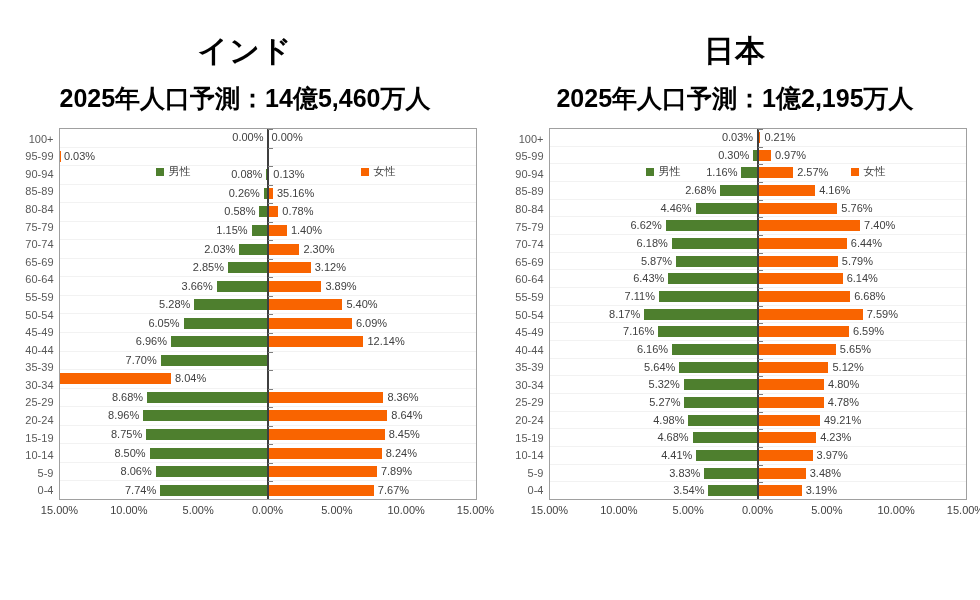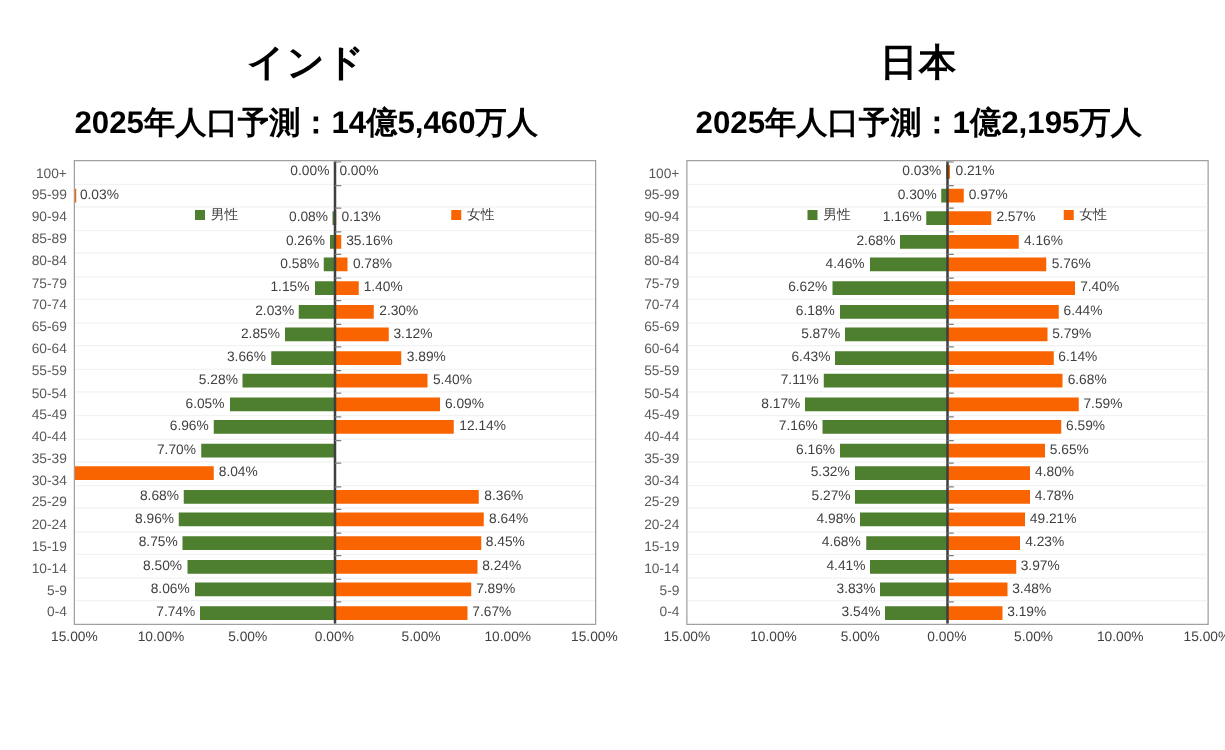--- a/index.html
+++ b/index.html
@@ -558,20 +558,31 @@
                 <div class="bar bar-male" style="width: 85.4187px;"></div>
               </div>
               <div class="half half-right">
                 <div class="bar bar-female" style="width: 78.3467px;"></div>
                 <span class="val val-right">5.65%</span>
               </div>
               <div class="tick" style="top: 0px;"></div>
             </div>
             <div class="row">
               <div class="half half-left">
+                <span class="val val-left">5.64%</span>
+                <div class="bar bar-male" style="width: 78.208px;"></div>
+              </div>
+              <div class="half half-right">
+                <div class="bar bar-female" style="width: 70.9973px;"></div>
+                <span class="val val-right">5.12%</span>
+              </div>
+              <div class="tick" style="top: 0px;"></div>
+            </div>
+            <div class="row">
+              <div class="half half-left">
                 <span class="val val-left">5.32%</span>
                 <div class="bar bar-male" style="width: 73.7707px;"></div>
               </div>
               <div class="half half-right">
                 <div class="bar bar-female" style="width: 66.56px;"></div>
                 <span class="val val-right">4.80%</span>
               </div>
               <div class="tick" style="top: 0px;"></div>
             </div>
             <div class="row">

